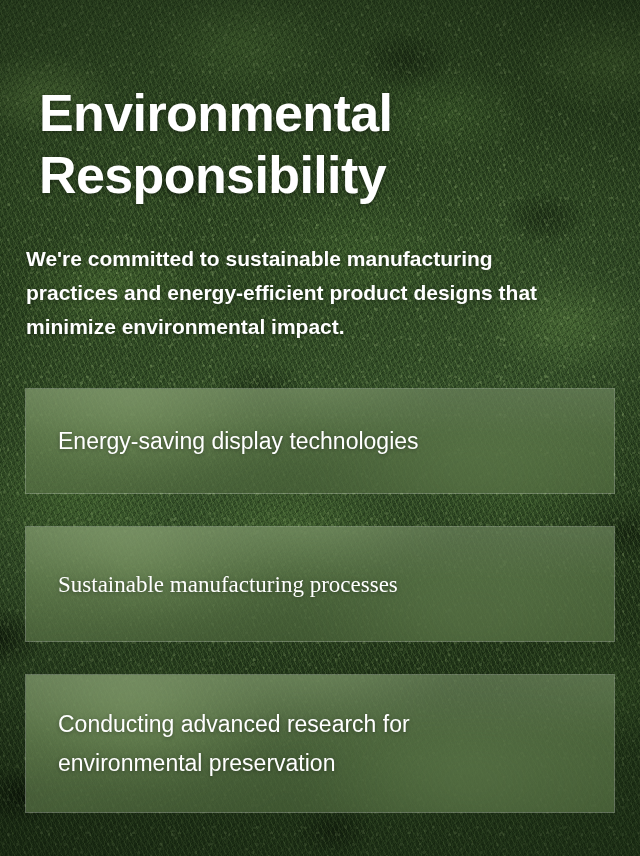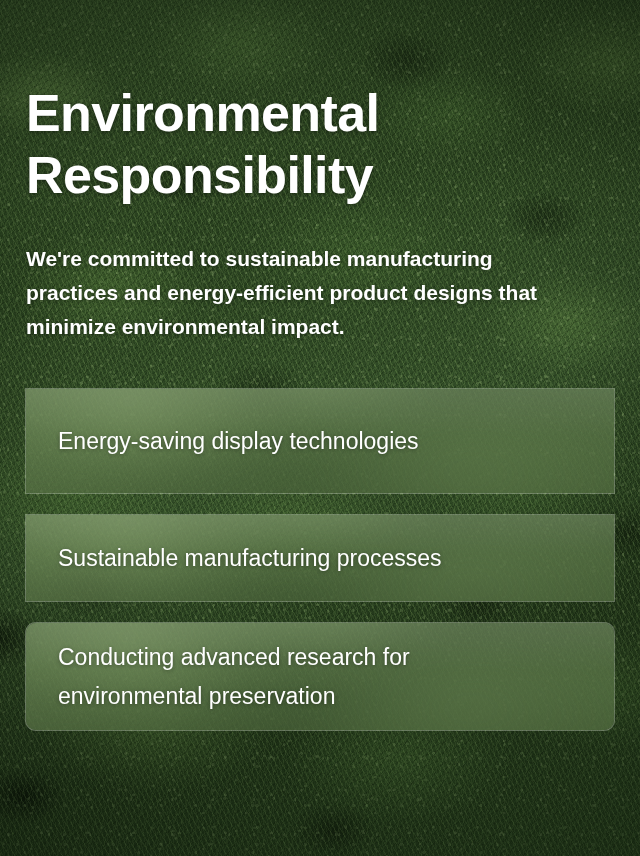--- a/index.html
+++ b/index.html
@@ -128,21 +128,21 @@
 
   
   .content {
     position: absolute;
     inset: 0;
     z-index: 2;
   }
 
   .page-title {
     position: absolute;
-    left: 26px;
+    left: 39px;
     top: 82px;
     width: 560px;
     margin: 0;
     font-size: 52px;
     line-height: 62px;
     font-weight: 700;
     letter-spacing: -0.6px;
     color: #ffffff;
     text-shadow: 0 1px 5px rgba(0,0,0,0.42);
   }
@@ -164,21 +164,21 @@
     position: absolute;
     left: 25px;
     top: 388px;
     width: 590px;
   }
 
   .card {
     position: relative;
     box-sizing: border-box;
     width: 590px;
-    margin-bottom: 20px;
+    margin-bottom: 32px;
     border: 1px solid rgba(255,255,255,0.26);
     background: rgba(120,146,96,0.17);
     overflow: hidden;
     display: flex;
     align-items: center;
   }
   .card:last-child { margin-bottom: 0; }
 
   .card-blur {
     position: absolute;
@@ -194,22 +194,22 @@
   }
   .card-sheen {
     position: absolute;
     inset: 0;
     z-index: 1;
     pointer-events: none;
     background: linear-gradient(to bottom, rgba(255,255,255,0.10), rgba(255,255,255,0.02) 45%, rgba(0,0,0,0.05));
   }
 
   .card-1 { height: 106px; }
-  .card-2 { height: 88px; }
-  .card-3 { height: 109px; border-radius: 11px; }
+  .card-2 { height: 116px; font-family: Liberation Serif, serif; }
+  .card-3 { height: 139px; }
 
   .card-text {
     position: relative;
     z-index: 2;
     padding: 0 32px;
     font-size: 23px;
     line-height: 39px;
     font-weight: 400;
     color: #ffffff;
     text-shadow: 0 1px 4px rgba(0,0,0,0.38);

